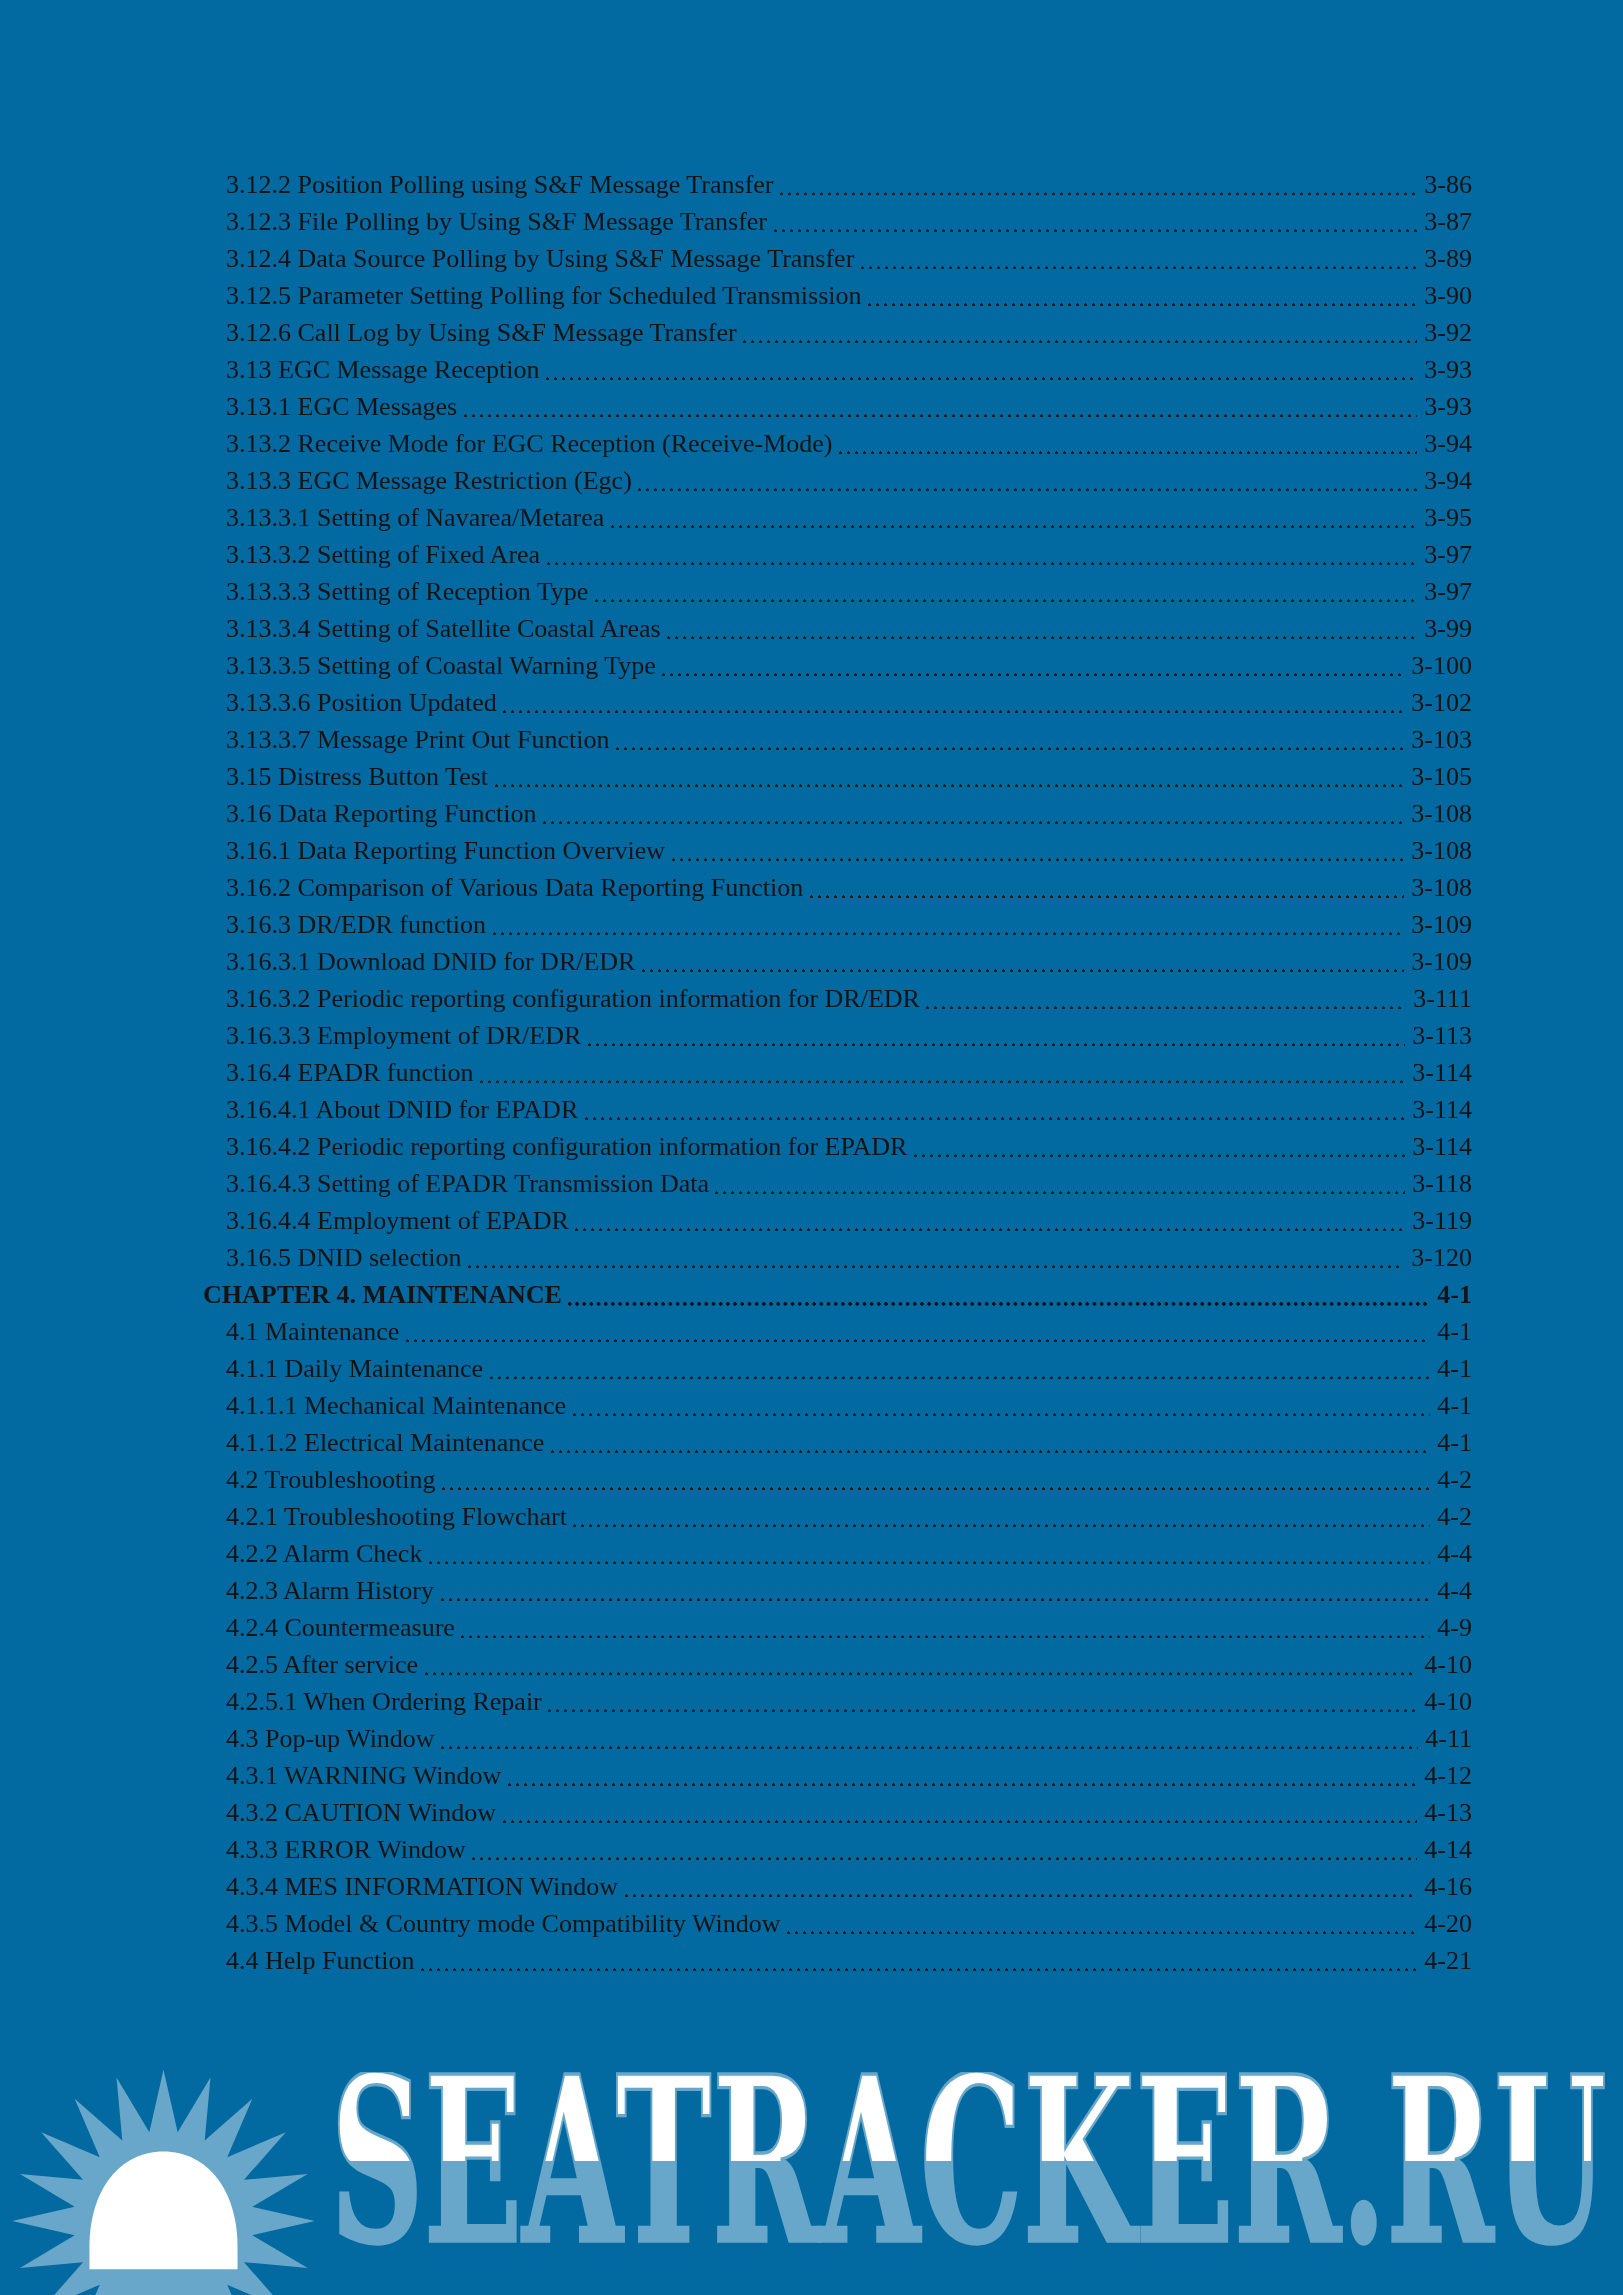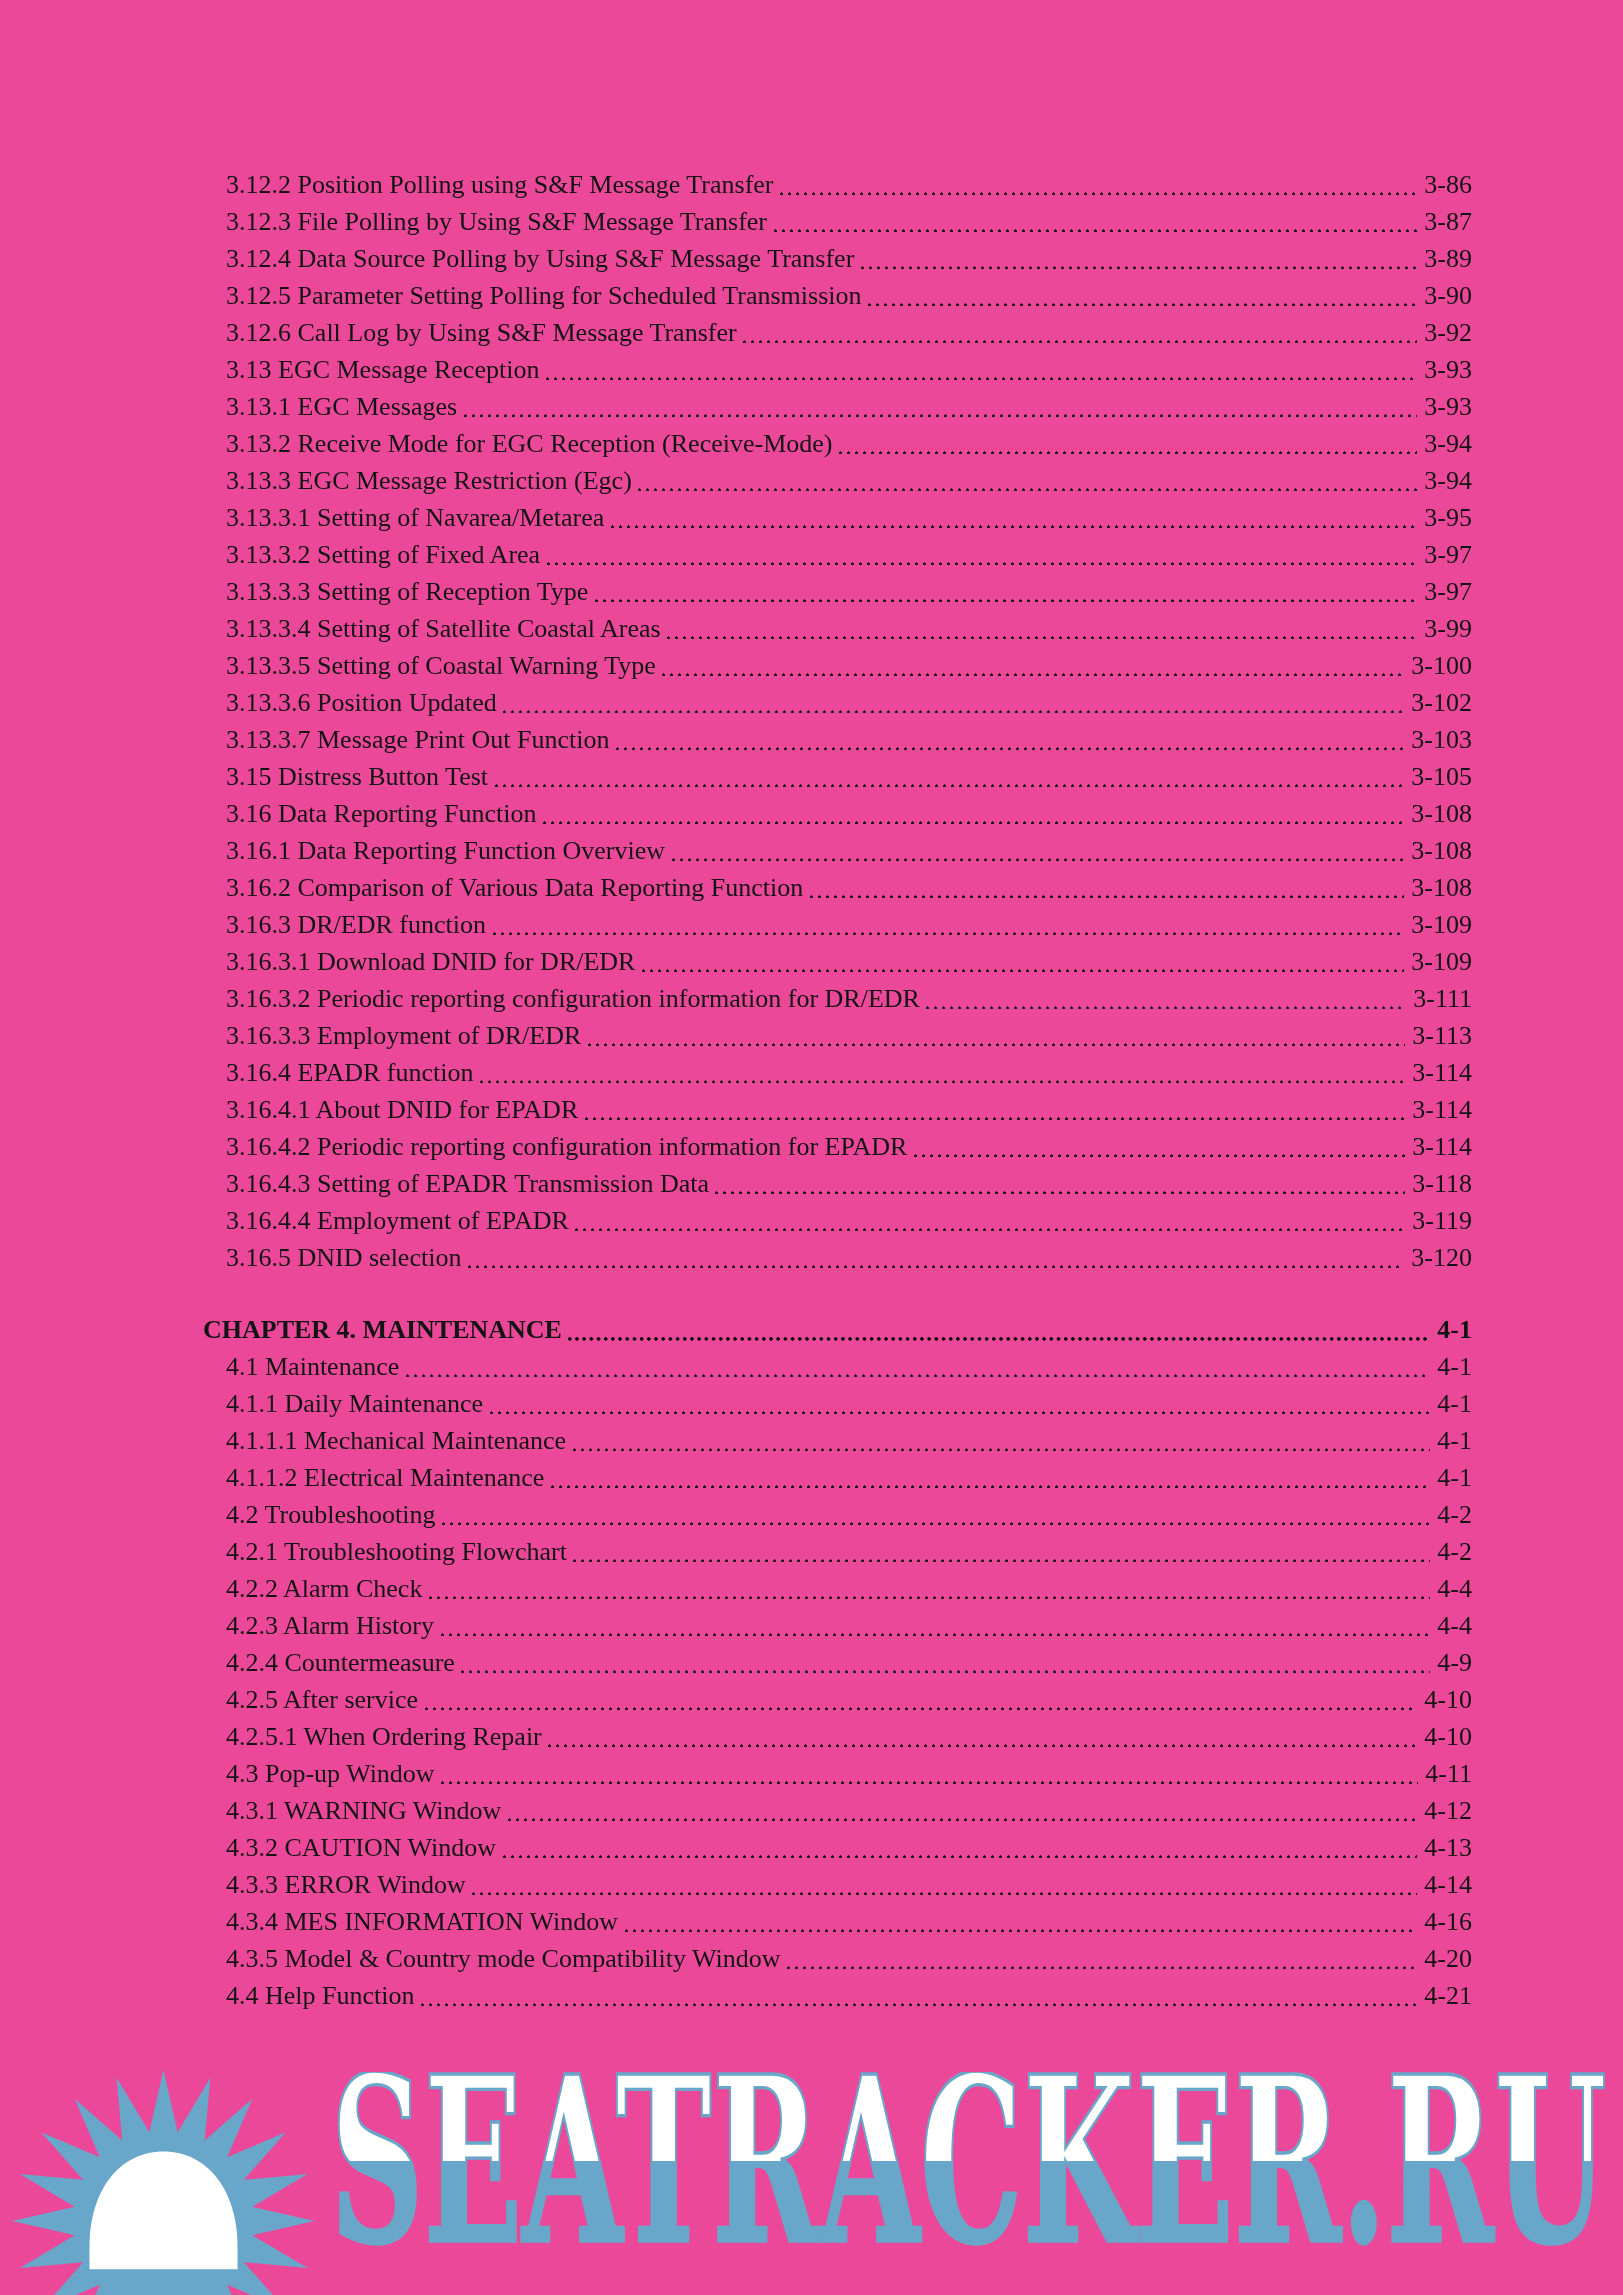--- a/index.html
+++ b/index.html
@@ -1,38 +1,38 @@
 <!DOCTYPE html>
 <html style="font-size:10.5px"><head>
 <meta charset="utf-8">
 <style>
   html,body{margin:0;padding:0;background:#ffffff;}
   .page{
     position:relative;
     width:1623px;height:2295px;
-    background:#ec4899;
+    background:#0369a1;
     overflow:hidden;
     font-family:"Liberation Serif",serif;
     color:#141414;
   }
   .toc{
     position:absolute;
     top:166px;left:0;right:0;
     padding:0 151px 0 226px;
   }
   .row{
     display:flex;
     align-items:baseline;
     height:37px;
     line-height:37px;
     font-size:26px;
     white-space:pre;
   }
   .row.chapter{font-weight:700;margin-left:-23px;}
-  .row.gap{margin-top:35px;}
+  .row.gap{}
   .t{flex:0 0 auto;}
   .leader{
     flex:1 1 auto;
     align-self:stretch;
     position:relative;
     min-width:19.6px;
   }
   .leader::after{
     content:"";
     position:absolute;left:6.5px;right:3.9px;bottom:7.2px;height:3.9px;

